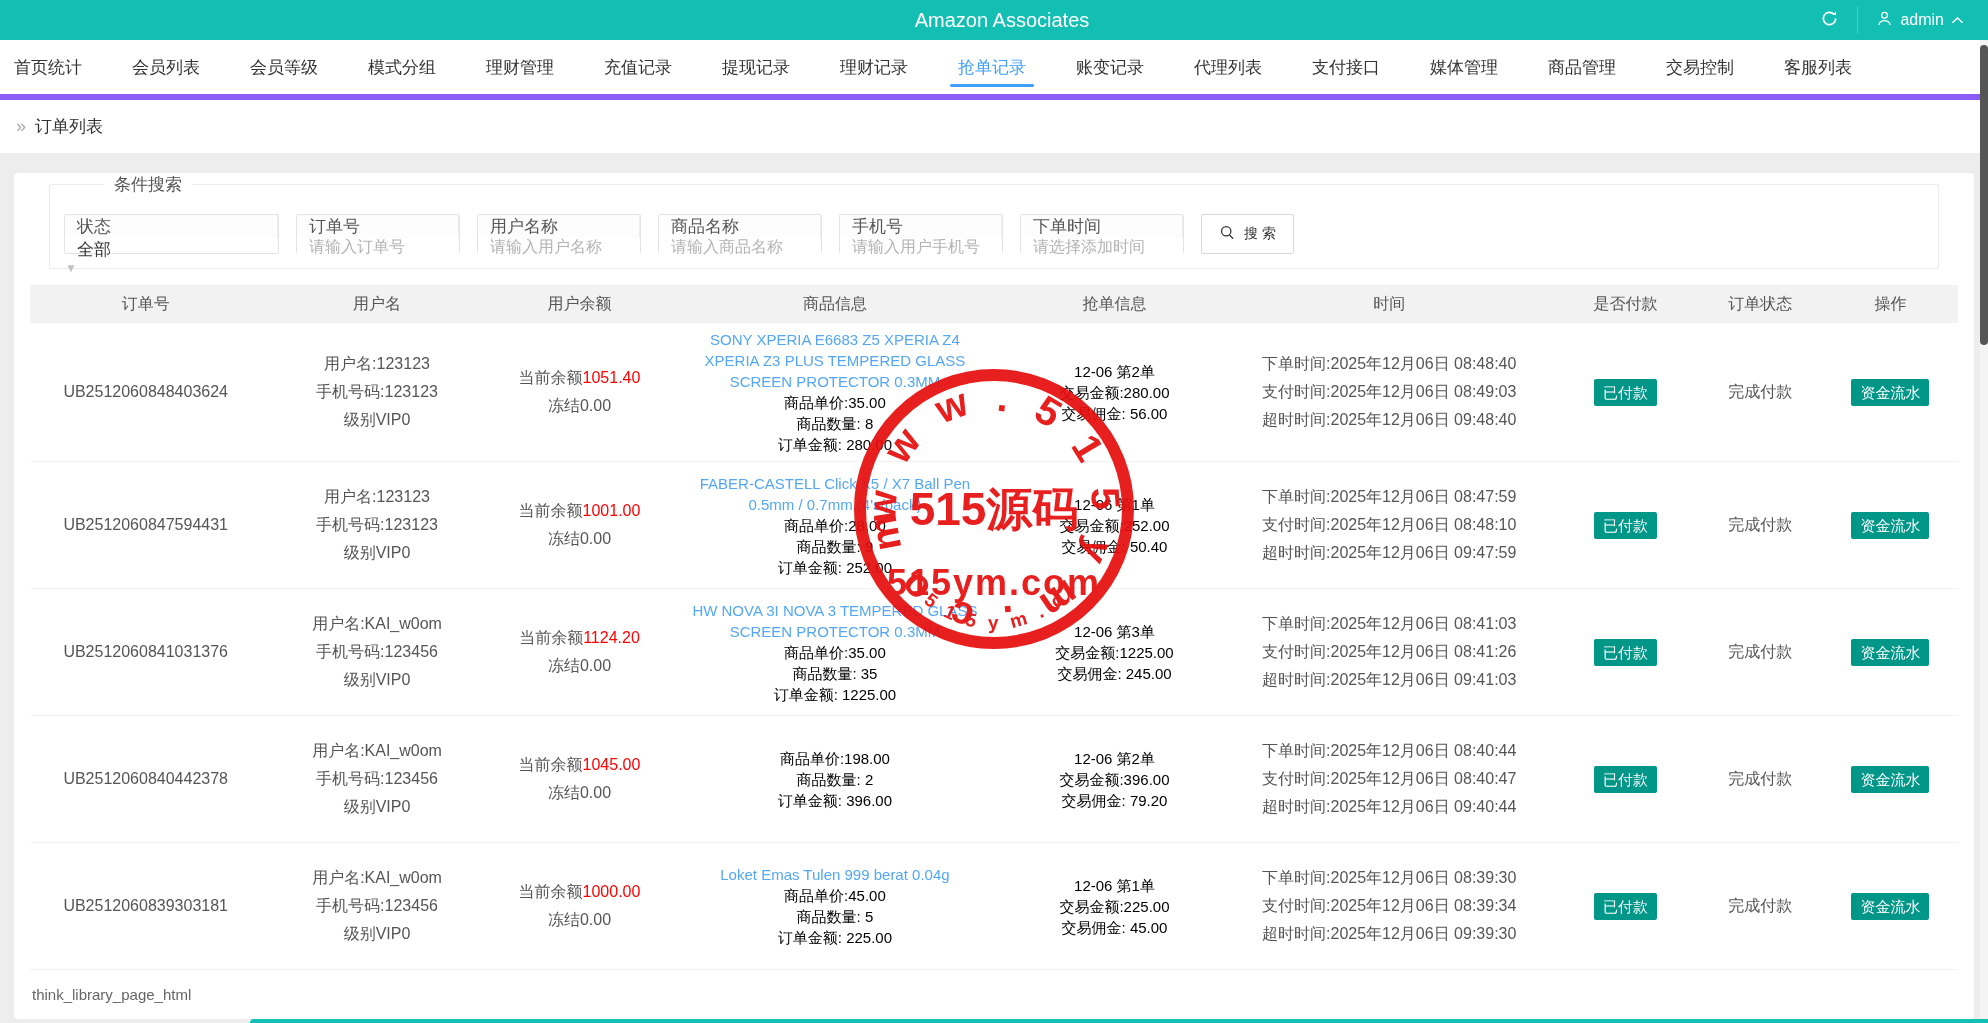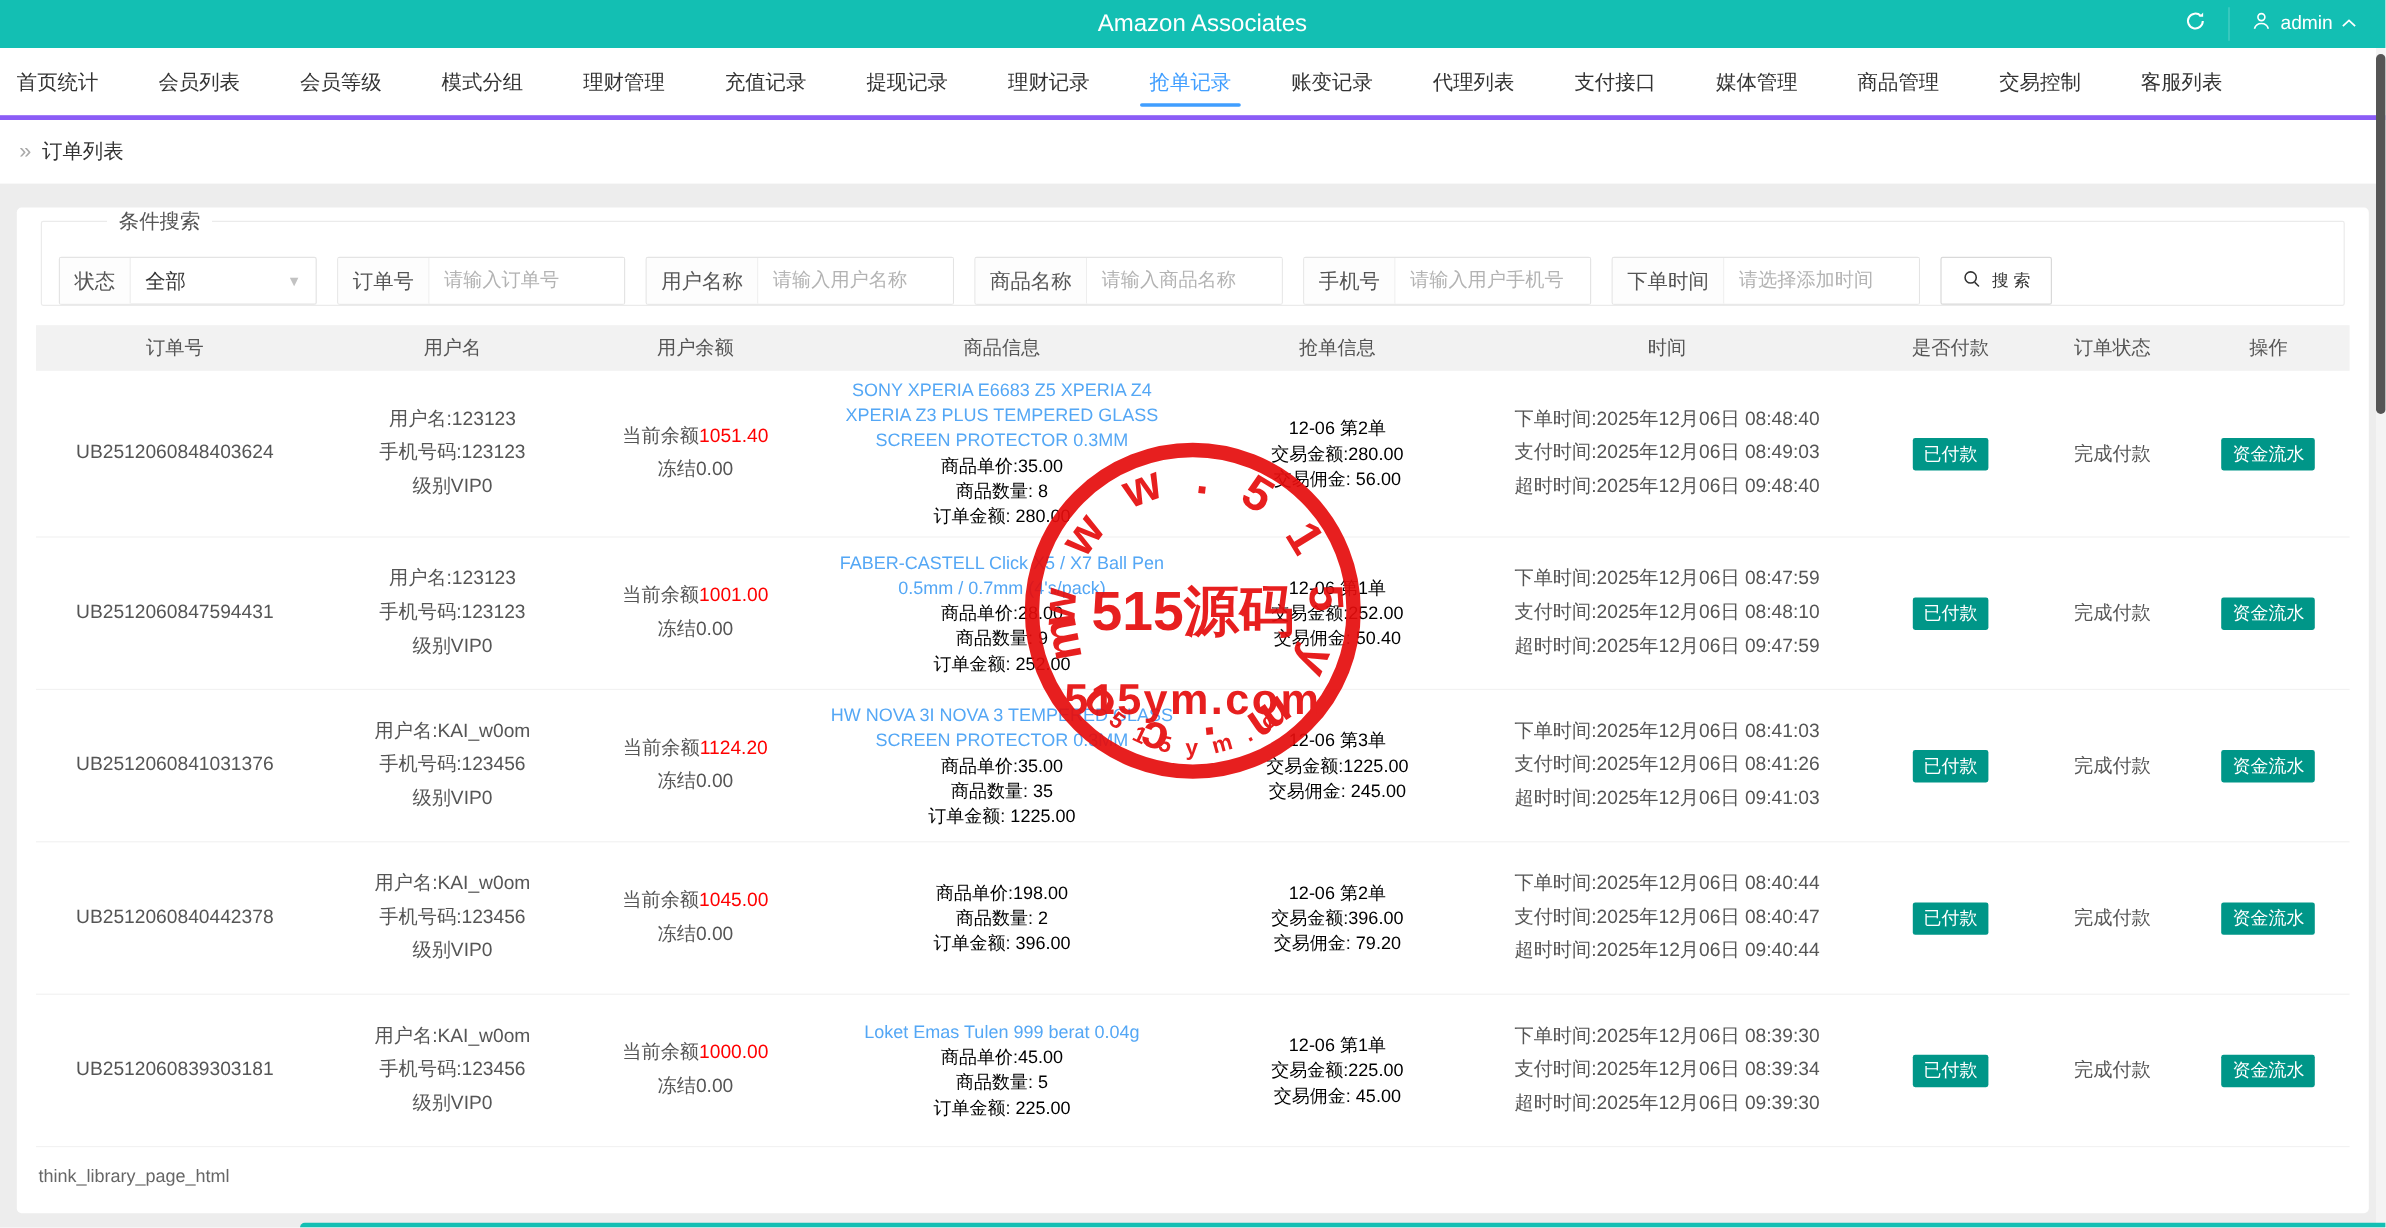--- a/index.html
+++ b/index.html
@@ -12,35 +12,35 @@
   .app-header {
     height:40px; background:#13bfb3; display:flex; align-items:center;
     position:relative; color:#fff;
   }
   .app-title { position:absolute; left:16px; right:0; text-align:center; font-size:20px; color:#fff; }
   .header-right { position:absolute; right:14px; display:flex; align-items:center; height:40px; }
   .hdr-btn { width:56px; height:40px; display:flex; align-items:center; justify-content:center; cursor:pointer; }
   .user-menu { display:flex; align-items:center; gap:7px; padding:0 10px 0 18px; height:28px; cursor:pointer; border-left:1px solid rgba(255,255,255,.25); }
   .user-name { font-size:16px; color:#fff; }
   
-  .nav-bar { height:60px; background:#fff; border-bottom:4px solid #8b5cf6; display:flex; align-items:stretch; padding-left:14px; }
+  .nav-bar { height:60px; background:#fff; border-bottom:6px solid #8b5cf6; display:flex; align-items:stretch; padding-left:14px; }
   .nav-tab { display:flex; align-items:center; position:relative; margin-right:50px; font-size:17px; color:#333; cursor:pointer; white-space:nowrap; }
   .nav-tab.active { color:#409eff; }
   .nav-tab.active::after { content:""; position:absolute; left:-8px; right:-8px; bottom:7px; height:3px; border-radius:2px; background:#409eff; }
   
   .crumb-bar { height:53px; background:#fff; display:flex; align-items:center; padding-left:16px; gap:9px; }
   .crumb-arrow { color:#aaa; font-size:18px; }
   .crumb-label { color:#333; font-size:17px; }
   
   .card { margin:10px 14px 0; background:#fff; border-radius:4px; padding-bottom:16px; min-height:838px; position:relative; }
   
-  fieldset.search-set { margin:20px 20px 0; border:1px solid #ebebeb; border-radius:2px; padding:14px 14px 0; }
+  fieldset.search-set { margin:20px 35px 0; border:1px solid #ebebeb; border-radius:2px; padding:14px 14px 14px; }
   fieldset.search-set legend { margin-left:40px; padding:0 10px; color:#555; font-size:17px; }
   .search-row { display:flex; align-items:center; gap:17px; margin-top:4px; flex-wrap:nowrap; }
-  .fgroup { display:inline-flex; align-items:stretch; border:1px solid #e4e4e4; border-radius:2px; height:40px; background:#fff; }
+  .fgroup { display:inline-flex; align-items:stretch; border:1px solid #e4e4e4; border-radius:2px; height:40px; background:#fff;flex-direction:column; }
   .fgroup .flabel { display:flex; align-items:center; padding:0 12px; font-size:17px; color:#555; white-space:nowrap; background:#fdfdfd; border-right:1px solid #eee; }
   .fgroup input { border:none; outline:none; width:162px; padding:0 12px; font-size:16px; color:#333; font-family:inherit; }
   .fgroup input::placeholder { color:#b3b3b3; }
   .select-group { width:215px; cursor:pointer; }
   .select-value { display:flex; align-items:center; flex:1; padding:0 12px; font-size:17px; color:#333; }
   .select-caret { display:flex; align-items:center; padding-right:12px; color:#c2c2c2; font-size:12px; }
   .search-btn { height:40px; display:inline-flex; align-items:center; gap:8px; padding:0 17px; background:#fff;
     border:1px solid #d9d9d9; border-radius:2px; font-size:14px; color:#333; cursor:pointer; font-family:inherit; }
   
   .tbl { margin:16px 16px 0; }

